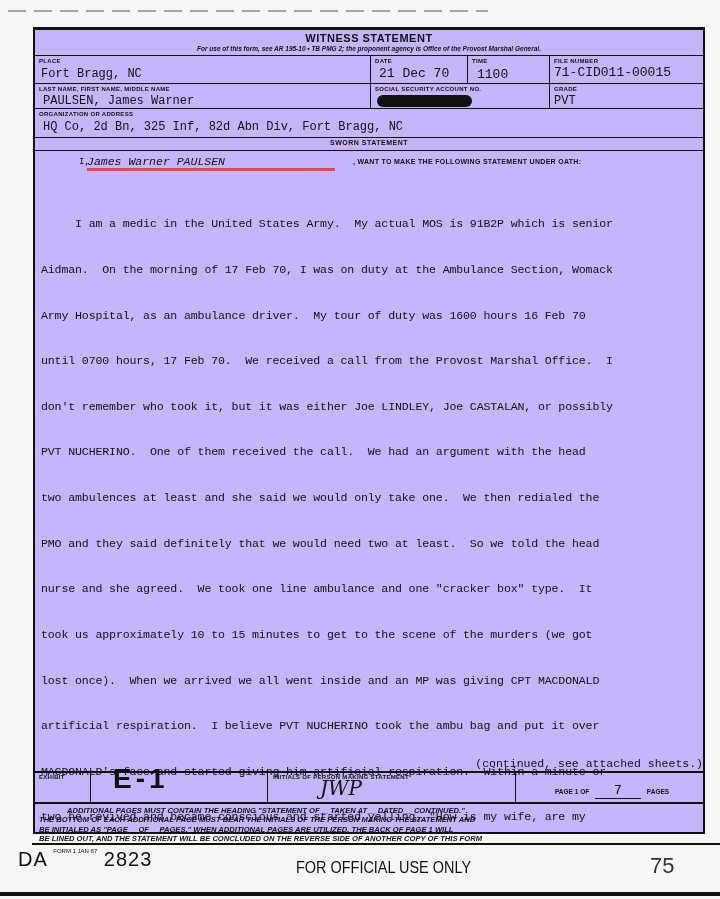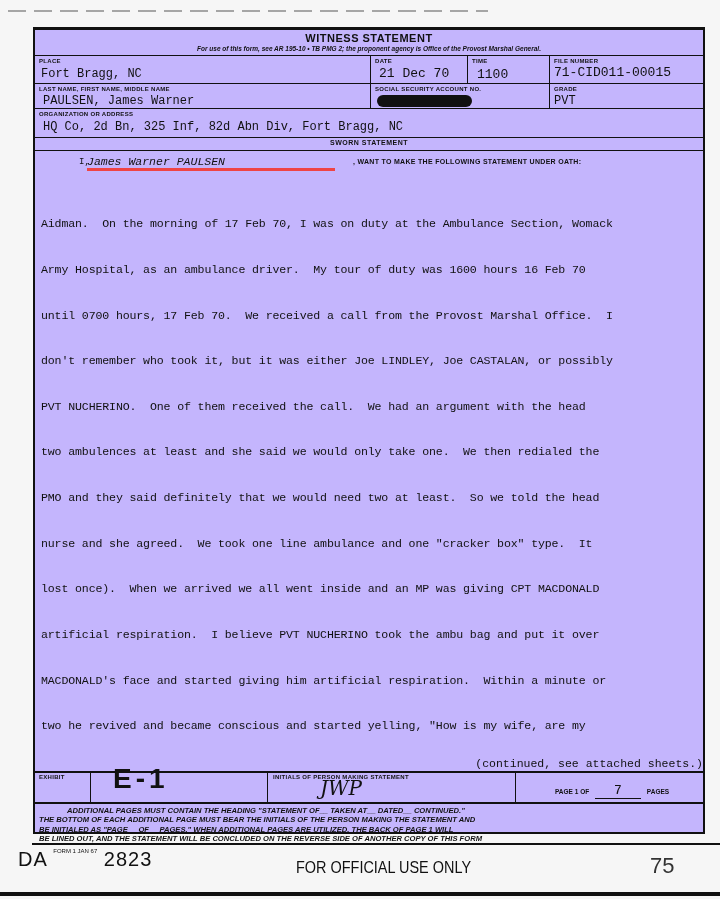--- a/index.html
+++ b/index.html
@@ -71,28 +71,30 @@
     <div class="lbl" style="left:4px; top:81px">Organization or Address</div>
     <div class="val" style="left:8px; top:90px">HQ Co, 2d Bn, 325 Inf, 82d Abn Div, Fort Bragg, NC</div>
 
     <div class="sworn" style="top:109px">SWORN STATEMENT</div>
 
     <span class="oath-prefix">I,</span>
     <div class="oath-name">James Warner PAULSEN</div>
     <div class="oath-text">, WANT TO MAKE THE FOLLOWING STATEMENT UNDER OATH:</div>
 
     <div class="body-text">
+      <div>     I am a medic in the United States Army.  My actual MOS is 91B2P which is senior</div>
       <div>Aidman.  On the morning of 17 Feb 70, I was on duty at the Ambulance Section, Womack</div>
       <div>Army Hospital, as an ambulance driver.  My tour of duty was 1600 hours 16 Feb 70</div>
       <div>until 0700 hours, 17 Feb 70.  We received a call from the Provost Marshal Office.  I</div>
       <div>don't remember who took it, but it was either Joe LINDLEY, Joe CASTALAN, or possibly</div>
       <div>PVT NUCHERINO.  One of them received the call.  We had an argument with the head</div>
       <div>two ambulences at least and she said we would only take one.  We then redialed the</div>
       <div>PMO and they said definitely that we would need two at least.  So we told the head</div>
       <div>nurse and she agreed.  We took one line ambulance and one "cracker box" type.  It</div>
+      <div>took us approximately 10 to 15 minutes to get to the scene of the murders (we got</div>
       <div>lost once).  When we arrived we all went inside and an MP was giving CPT MACDONALD</div>
       <div>artificial respiration.  I believe PVT NUCHERINO took the ambu bag and put it over</div>
       <div>MACDONALD's face and started giving him artificial respiration.  Within a minute or</div>
       <div>two he revived and became conscious and started yelling, "How is my wife, are my</div>
       
       
       
       
       
       

